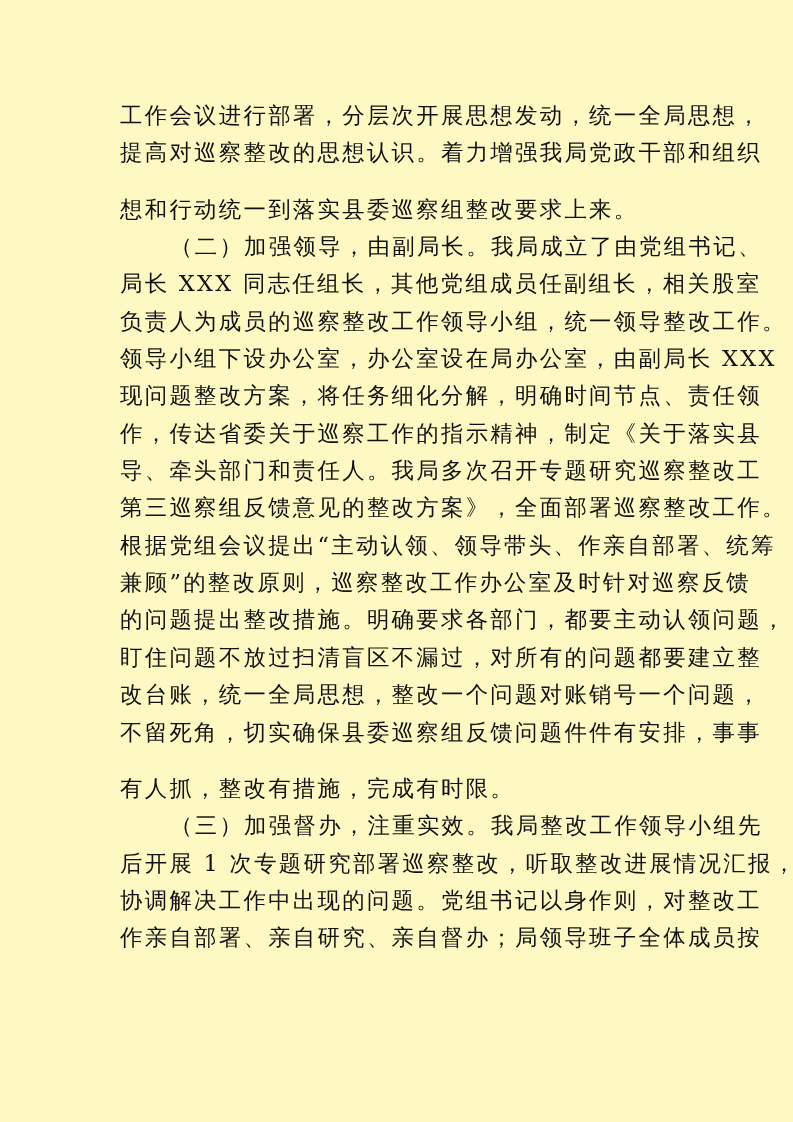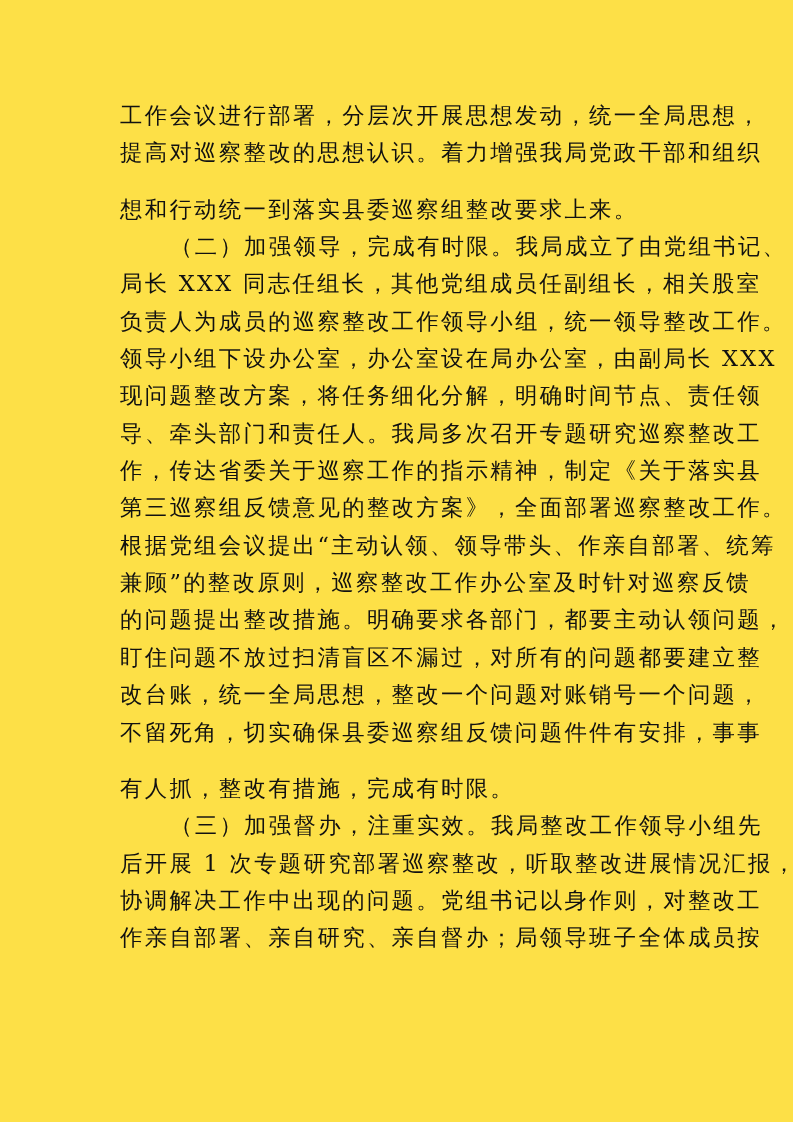--- a/index.html
+++ b/index.html
@@ -1,39 +1,39 @@
 <!DOCTYPE html>
 <html><head>
 <meta charset="utf-8">
 <style>
   html, body { margin: 0; padding: 0; background: #ffffff; }
   body { width: 793px; height: 1122px; position: relative; overflow: hidden;
          font-family: "DejaVu Serif", "Liberation Serif", serif; color: #111111; }
-  .page { position: absolute; left: 0; top: 0; width: 793px; height: 1122px; background: #fde047; }
+  .page { position: absolute; left: 0; top: 0; width: 793px; height: 1122px; background: #fef9c3; }
   .text-block { position: absolute; left: 120px; top: 97px; width: 556px; }
   .line { height: 37.35px; line-height: 37.35px; font-size: 22.4px; white-space: nowrap;
           letter-spacing: 2.3px; text-align: justify; text-align-last: justify; }
   .line.last { text-align-last: left; margin-top: 19px; }
   .line.indent { padding-left: 50px; }
 </style>
 </head>
 <body>
 
 <div class="page">
   <div class="text-block">
     <div class="line">工作会议进行部署，分层次开展思想发动，统一全局思想，</div>
     <div class="line">提高对巡察整改的思想认识。着力增强我局党政干部和组织</div>
     <div class="line last">想和行动统一到落实县委巡察组整改要求上来。</div>
-    <div class="line indent">（二）加强领导，完成有时限。我局成立了由党组书记、</div>
+    <div class="line indent">（二）加强领导，由副局长。我局成立了由党组书记、</div>
     <div class="line">局长 XXX 同志任组长，其他党组成员任副组长，相关股室</div>
     <div class="line">负责人为成员的巡察整改工作领导小组，统一领导整改工作。</div>
     <div class="line">领导小组下设办公室，办公室设在局办公室，由副局长 XXX</div>
     <div class="line">现问题整改方案，将任务细化分解，明确时间节点、责任领</div>
+    <div class="line">作，传达省委关于巡察工作的指示精神，制定《关于落实县</div>
     <div class="line">导、牵头部门和责任人。我局多次召开专题研究巡察整改工</div>
-    <div class="line">作，传达省委关于巡察工作的指示精神，制定《关于落实县</div>
     <div class="line">第三巡察组反馈意见的整改方案》，全面部署巡察整改工作。</div>
     <div class="line">根据党组会议提出“主动认领、领导带头、作亲自部署、统筹</div>
     <div class="line">兼顾”的整改原则，巡察整改工作办公室及时针对巡察反馈</div>
     <div class="line">的问题提出整改措施。明确要求各部门，都要主动认领问题，</div>
     <div class="line">盯住问题不放过扫清盲区不漏过，对所有的问题都要建立整</div>
     <div class="line">改台账，统一全局思想，整改一个问题对账销号一个问题，</div>
     <div class="line">不留死角，切实确保县委巡察组反馈问题件件有安排，事事</div>
     <div class="line last">有人抓，整改有措施，完成有时限。</div>
     <div class="line indent">（三）加强督办，注重实效。我局整改工作领导小组先</div>
     <div class="line">后开展 1 次专题研究部署巡察整改，听取整改进展情况汇报，</div>

